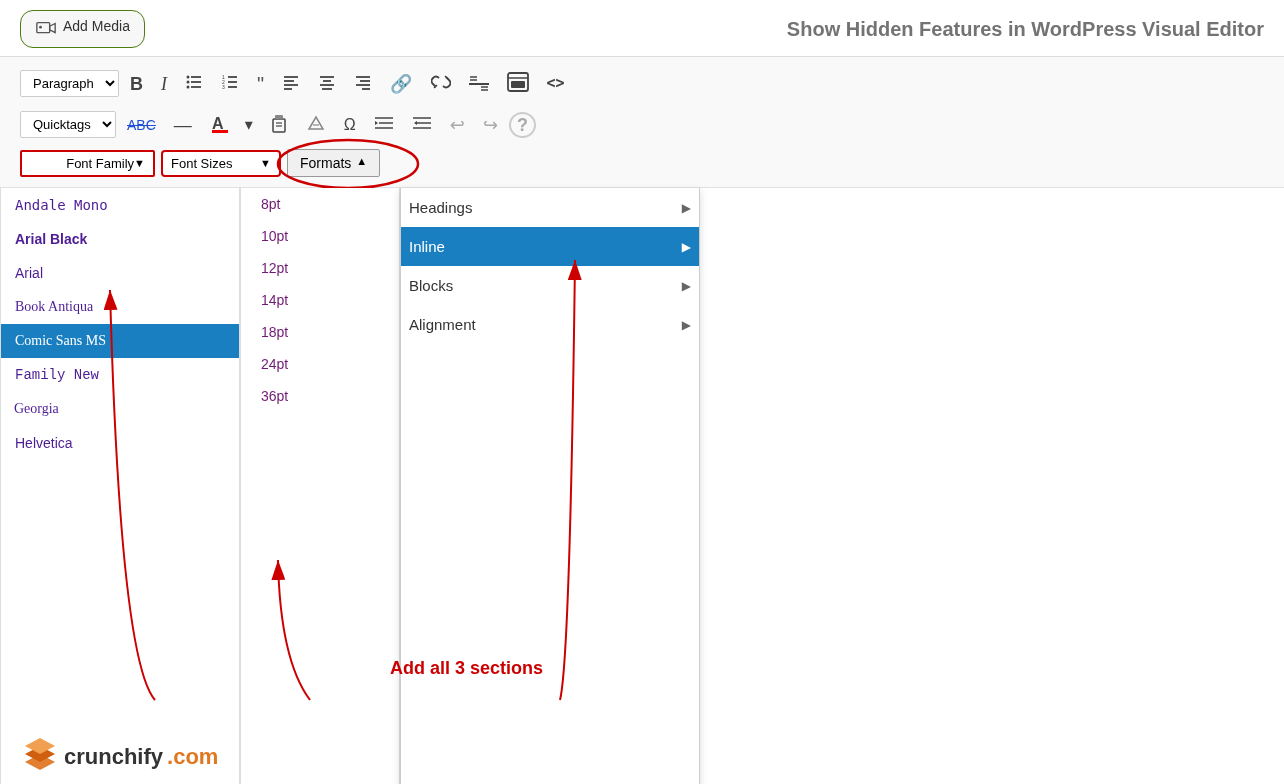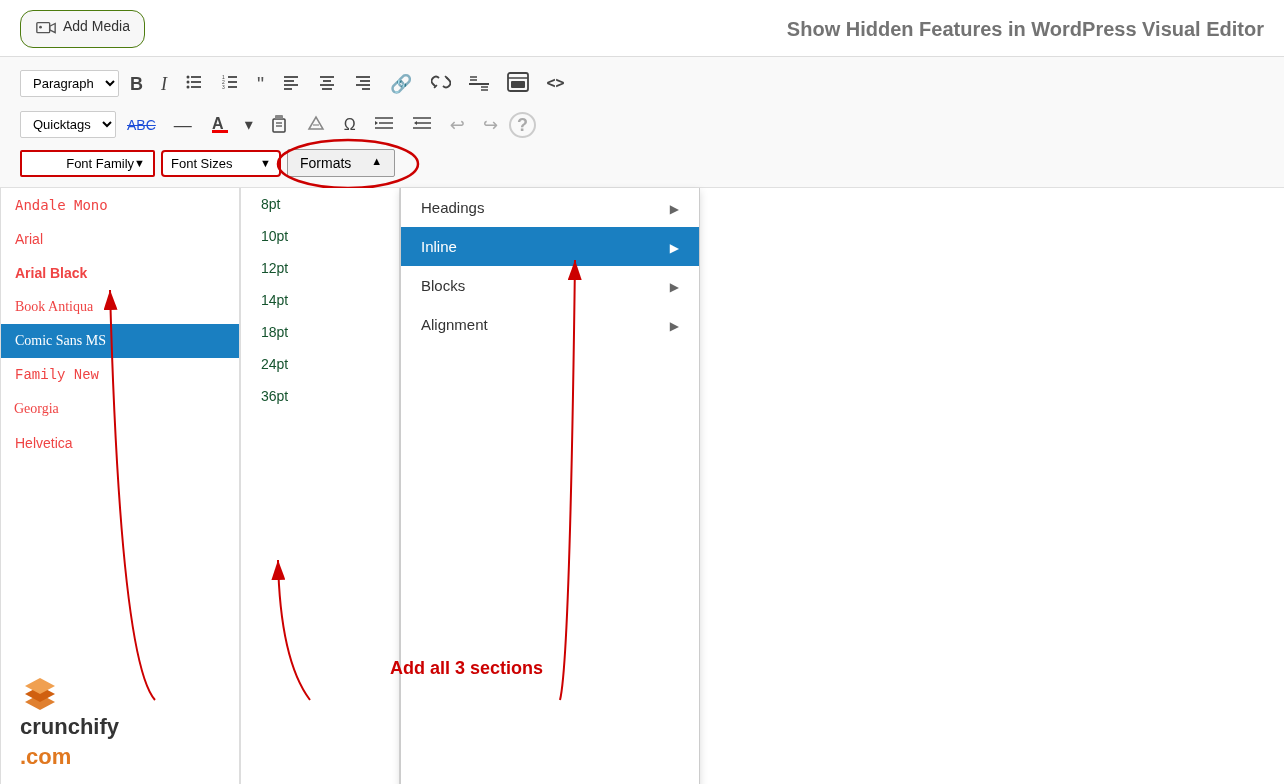--- a/index.html
+++ b/index.html
@@ -105,21 +105,21 @@
       border: 1px solid #ddd;
       background: #fff;
       border-top: none;
       flex-shrink: 0;
     }
 
     .font-list-item {
       padding: 9px 14px;
       cursor: pointer;
       font-size: 14px;
-      color: #ef4444;
+      color: #4c1d95;
     }
     .font-list-item.selected {
       background: #1a7fc1;
       color: #fff;
     }
     .font-arial-black { font-weight: bold; }
     .font-courier { font-family: 'Courier New', monospace; }
 
     
     .font-sizes-list {
@@ -127,59 +127,58 @@
       border: 1px solid #ddd;
       background: #fff;
       border-top: none;
       flex-shrink: 0;
     }
 
     .size-list-item {
       padding: 8px 20px;
       cursor: pointer;
       font-size: 14px;
-      color: #14532d;
+      color: #701a75;
     }
 
     
     .formats-dropdown {
       width: 300px;
       border: 1px solid #ccc;
       background: #fff;
       box-shadow: 0 3px 8px rgba(0,0,0,0.15);
       flex-shrink: 0;
       border-top: none;
     }
 
     .formats-menu-item {
-      padding: 11px 20px;
+      padding: 11px 8px;
       cursor: pointer;
       font-size: 15px;
       color: #333;
       display: flex;
-      align-items: flex-end;
+      align-items: center;
       justify-content: space-between;
     }
     .formats-menu-item.active {
       background: #1a7fc1;
       color: #fff;
     }
 
     .chevron-right { font-size: 12px; color: #666; }
     .formats-menu-item.active .chevron-right { color: #fff; }
 
     
     .crunchify-logo {
       position: absolute;
       bottom: 14px;
       left: 20px;
       display: flex;
-      align-items: flex-start;
+      align-items: flex-end;
       gap: 4px;
-      flex-direction: column;
     }
 
     .crunchify-icon {
       width: 40px;
       height: 36px;
     }
   </style>
 </head>
 <body>
 
@@ -330,38 +329,38 @@
   <div class="third-row">
     <div style="display:flex; align-items:center; border:2px solid #cc0000; border-radius:2px; background:#fff; padding:4px 8px; min-width:135px;">
       <span style="font-size:13px; flex:1;text-align:right;">Font Family</span>
       <span style="font-size:11px;">▼</span>
     </div>
     <div style="display:flex; align-items:center; border:2px solid #cc0000; border-radius:4px; background:#fff; padding:4px 8px; min-width:120px;">
       <span style="font-size:13px; flex:1;">Font Sizes</span>
       <span style="font-size:11px;">▼</span>
     </div>
     <div style="position:relative; display:inline-block;">
-      <div style="display:flex; align-items:flex-start; border:1px solid #999; background:#f0f0f0; border-radius:2px; padding:5px 12px; gap:20px; cursor:pointer;">
+      <div style="display:flex; align-items:flex-start; border:1px solid #999; background:#f0f0f0; border-radius:2px; padding:5px 12px; gap:5px; cursor:pointer;">
         <span style="font-size:14px;">Formats</span>
         <span style="font-size:11px;">▲</span>
       </div>
 
       <svg style="position:absolute; top:-6px; left:-6px; overflow:visible; pointer-events:none;" width="140" height="46">
         <ellipse cx="67" cy="21" rx="70" ry="24" stroke="#cc0000" stroke-width="2.5" fill="none"></ellipse>
       </svg>
     </div>
   </div>
 </div>
 
 <div class="main-content">
 
   <div class="font-family-list">
     <div class="font-list-item" style="font-family:'Andale Mono', monospace;">Andale Mono</div>
+    <div class="font-list-item font-arial-black" style="font-family:Arial, sans-serif; font-weight:900;">Arial Black</div>
     <div class="font-list-item" style="font-family:Arial, sans-serif;">Arial</div>
-    <div class="font-list-item font-arial-black" style="font-family:Arial, sans-serif; font-weight:900;">Arial Black</div>
     <div class="font-list-item" style="font-family:'Book Antiqua',Palatino,serif;">Book Antiqua</div>
     <div class="font-list-item selected" style="font-family:'Comic Sans MS',cursive;">Comic Sans MS</div>
     <div class="font-list-item font-courier" style="font-family:'Courier New',monospace;">Family New</div>
     <div class="font-list-item" style="font-family:Georgia,serif;padding-left:13px;">Georgia</div>
     <div class="font-list-item" style="font-family:Helvetica,Arial,sans-serif;">Helvetica</div>
   </div>
 
   <div class="font-sizes-list">
     <div class="size-list-item">8pt</div>
     <div class="size-list-item">10pt</div>

